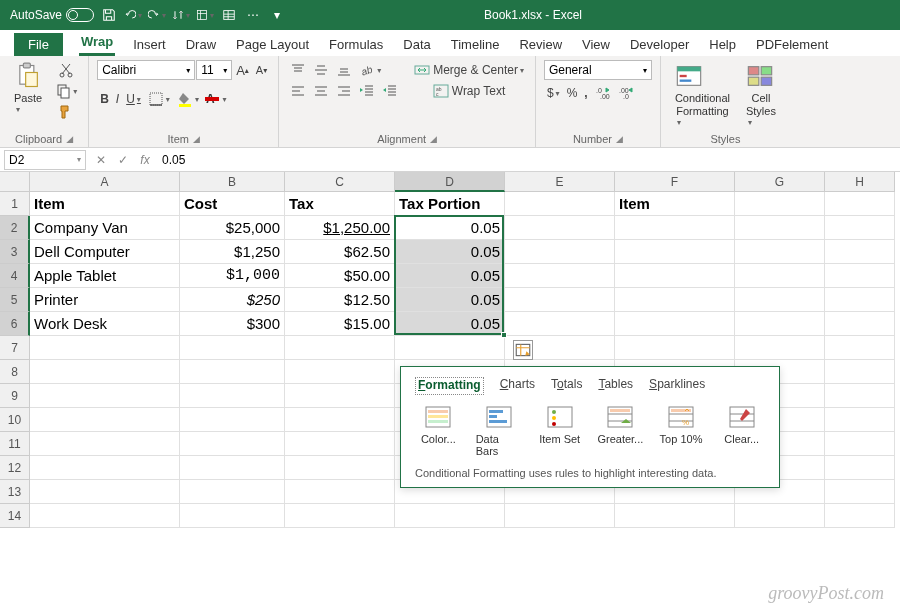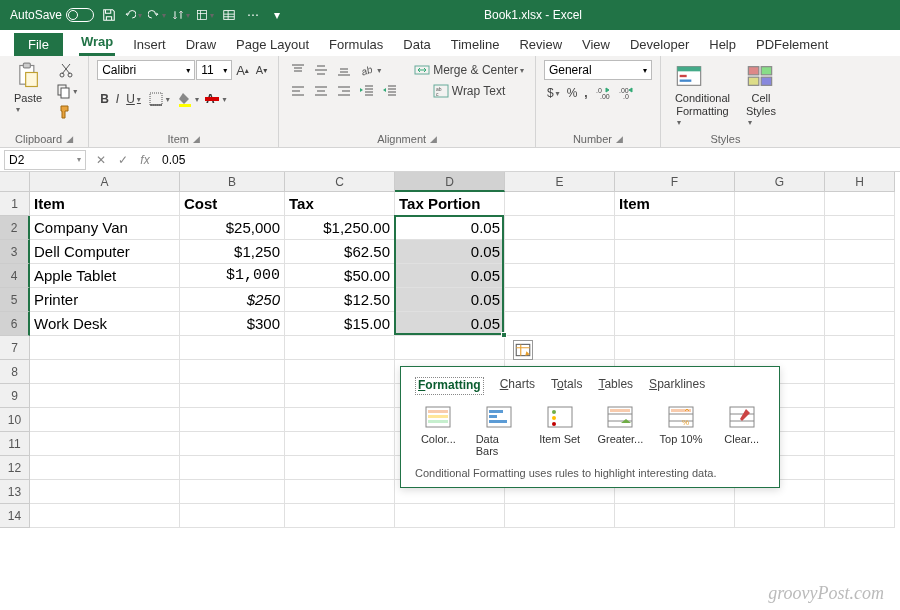--- a/index.html
+++ b/index.html
@@ -391,21 +391,21 @@
       <div class="cell header" style="width: 110px;">Tax Portion</div>
       <div class="cell" style="width: 110px;"></div>
       <div class="cell header" style="width: 120px;">Item</div>
       <div class="cell" style="width: 90px;"></div>
       <div class="cell" style="width: 70px;"></div>
     </div>
     <div class="row">
       <div class="rh sel">2</div>
       <div class="cell" style="width: 150px;">Company Van</div>
       <div class="cell num" style="width: 105px;">$25,000</div>
-      <div class="cell num" style="width: 110px;">$1,250.00</div>
+      <div class="cell num" style="width: 110px; text-decoration: underline;">$1,250.00</div>
       <div class="cell num sel active" style="width: 110px;">0.05</div>
       <div class="cell" style="width: 110px;"></div>
       <div class="cell" style="width: 120px;"></div>
       <div class="cell" style="width: 90px;"></div>
       <div class="cell" style="width: 70px;"></div>
     </div>
     <div class="row">
       <div class="rh sel">3</div>
       <div class="cell" style="width: 150px;">Dell Computer</div>
       <div class="cell num" style="width: 105px;">$1,250</div>

